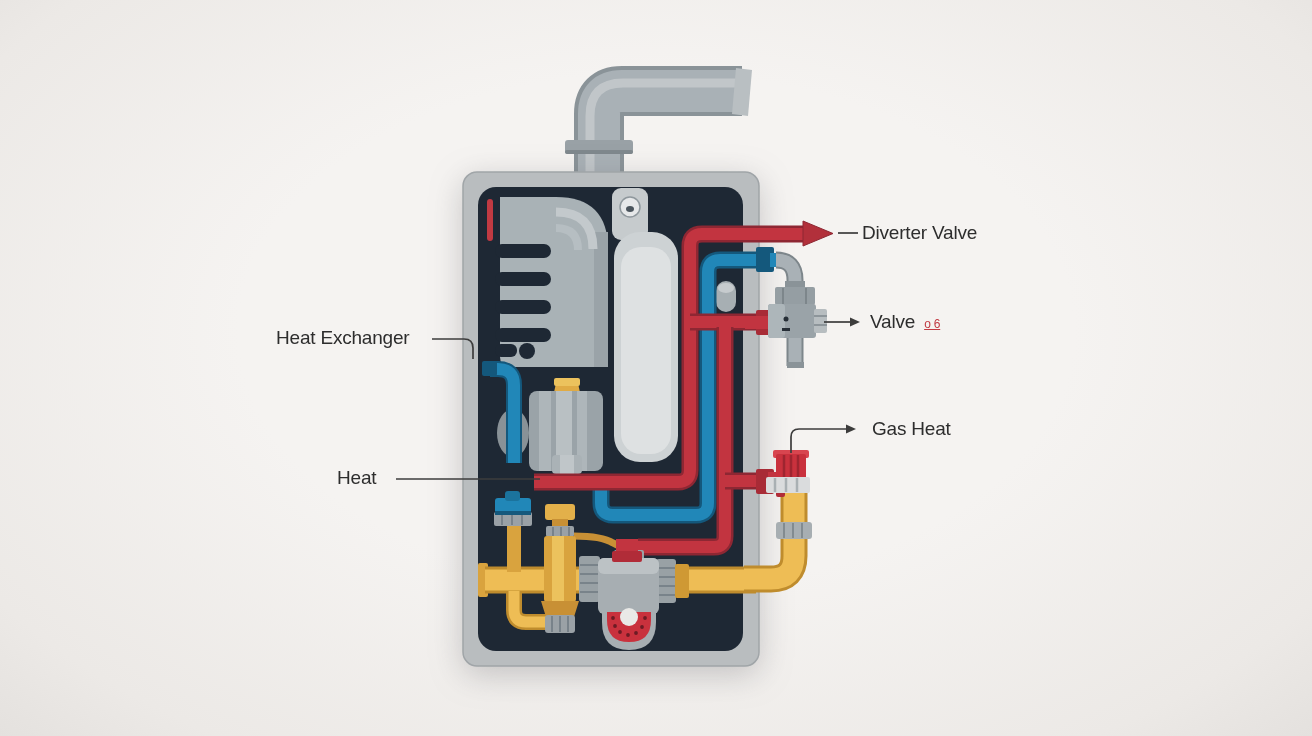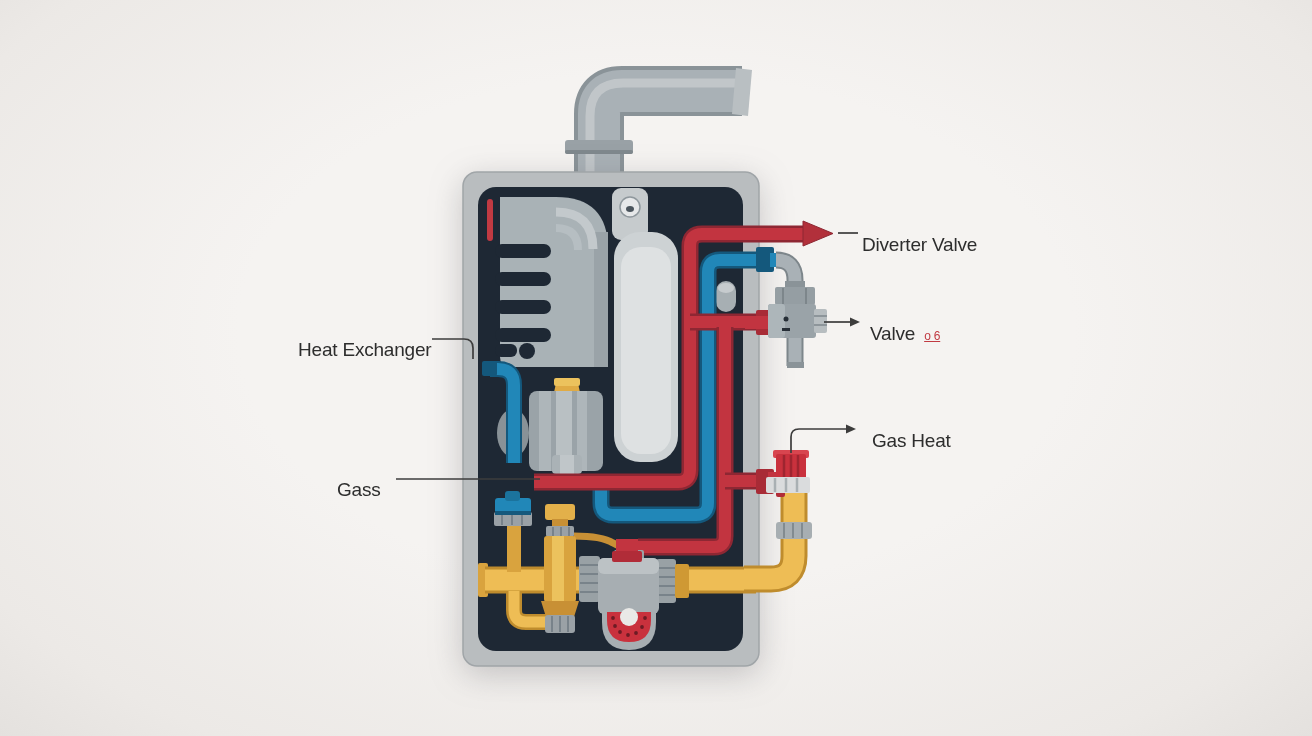--- a/index.html
+++ b/index.html
@@ -8,21 +8,21 @@
     --pipe-blue:#2187b8; --pipe-blue-dark:#14587c;
     --pipe-yellow:#eebd55; --pipe-yellow-dark:#bf8c2d;
     --metal:#a9b1b6; --metal-dark:#7d868b; --metal-light:#c5cacd;
     --accent-red:#c13a42; --label-text:#2d2d2d; --leader:#3c3c3c;
   }
   html,body{margin:0;padding:0;}
   .stage{position:relative;width:1312px;height:736px;overflow:hidden;
     background:radial-gradient(ellipse at 50% 45%, #f5f3f1 45%, #ece9e6 85%, #e4e1de 100%);
     font-family:"Liberation Sans", sans-serif;}
   .art{position:absolute;left:0;top:0;}
-  .label{position:absolute;color:var(--label-text);font-size:19px;letter-spacing:-0.2px;white-space:nowrap;margin-top:12px;}
+  .label{position:absolute;color:var(--label-text);font-size:19px;letter-spacing:-0.2px;white-space:nowrap;}
   .label .suffix{color:var(--accent-red);font-size:12px;margin-left:9px;text-decoration:underline;}
   
   .casing{fill:var(--casing);stroke:#a0a5a8;stroke-width:1.5;filter:drop-shadow(0 8px 16px rgba(90,90,95,.30));}
   .panel{fill:var(--panel);}
   .red-under{stroke:var(--pipe-red-dark);} .red-over{stroke:var(--pipe-red);}
   .blue-under{stroke:var(--pipe-blue-dark);} .blue-over{stroke:var(--pipe-blue);}
   .yel-under{stroke:var(--pipe-yellow-dark);} .yel-over{stroke:var(--pipe-yellow);}
   .gray-under{stroke:var(--metal-dark);} .gray-over{stroke:var(--metal);}
   .pipe{fill:none;stroke-linecap:butt;}
   .leader{fill:none;stroke:var(--leader);stroke-width:1.7;}
@@ -225,21 +225,21 @@
     <path class="leader" d="M 432 339 L 464 339 Q 473 339 473 348 L 473 359"></path>
     <path class="leader" d="M 396 479 L 540 479"></path>
     <path class="leader" d="M 838 233 L 858 233"></path>
     <path class="leader" d="M 824 322 L 850 322"></path>
     <polygon points="850,317.5 850,326.5 860,322" fill="var(--leader)"></polygon>
     <path class="leader" d="M 791 453 L 791 437 Q 791 429 799 429 L 846 429"></path>
     <polygon points="846,424.5 846,433.5 856,429" fill="var(--leader)"></polygon>
   </g>
 </svg>
 
-<div class="label" style="left:298px;top:327px">Heat Exchanger</div>
-<div class="label" style="left:337px;top:467px">Gass</div>
+<div class="label" style="left:276px;top:327px">Heat Exchanger</div>
+<div class="label" style="left:337px;top:467px">Heat</div>
 <div class="label" style="left:862px;top:222px">Diverter Valve</div>
 <div class="label" style="left:870px;top:311px">
   <span>Valve</span><span class="suffix">o 6</span>
 </div>
 <div class="label" style="left:872px;top:418px">Gas Heat</div>
 
 </div>
 
 </body></html>

